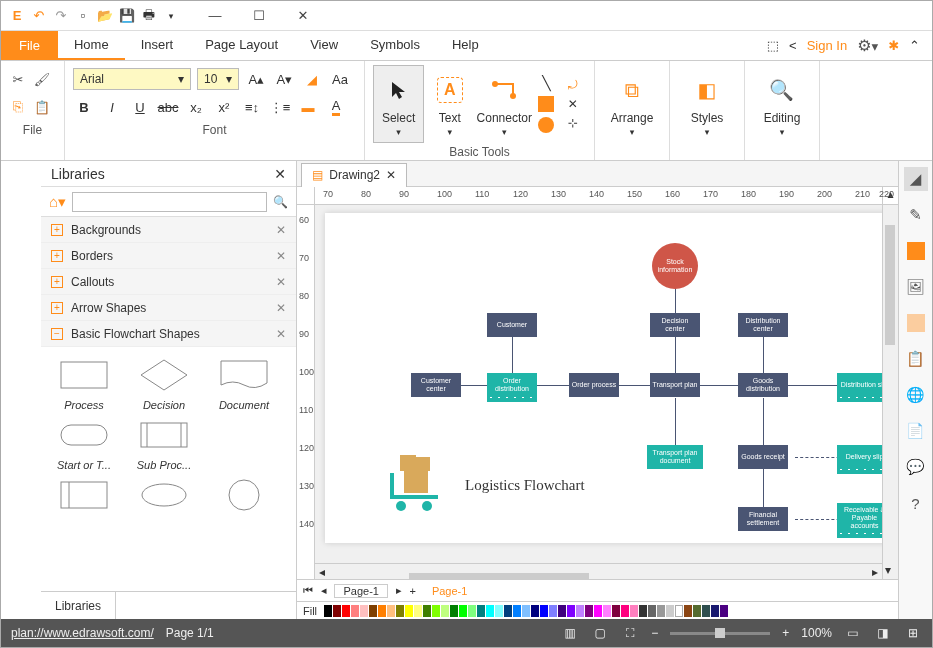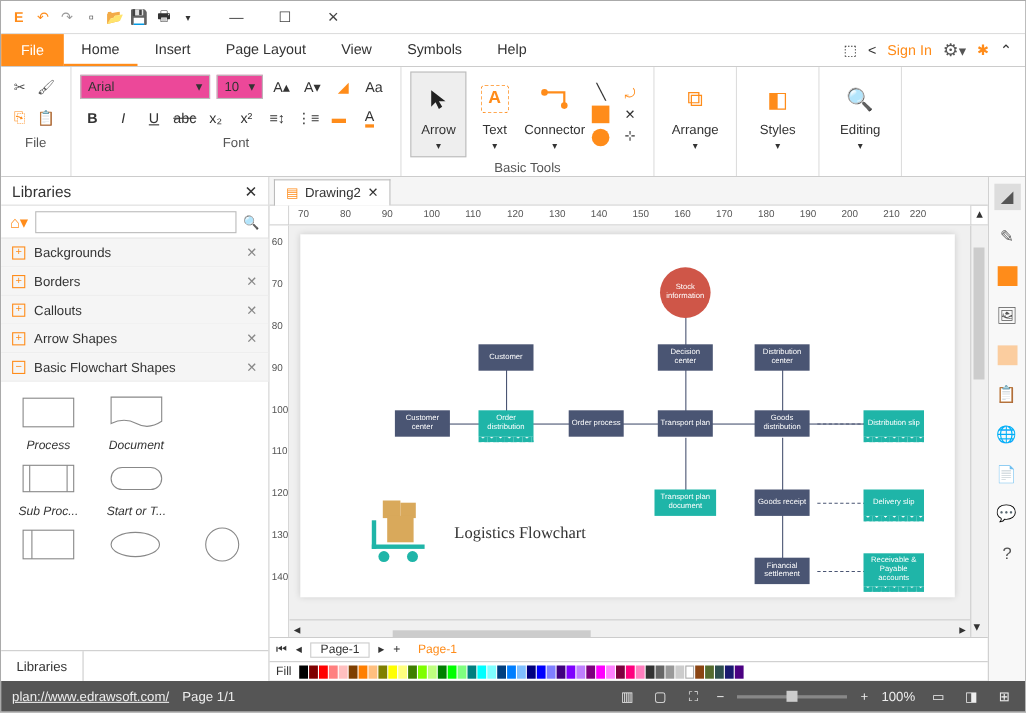--- a/index.html
+++ b/index.html
@@ -29,29 +29,29 @@
 .group .row { display: flex; align-items: center; gap: 6px; height: 28px; }
 .group .lbl { text-align: center; padding: 2px 0; font-size: 12px; color: #555; }
 .bigbtn { display: flex; flex-direction: column; align-items: center; justify-content: center; width: 58px; height: 78px; gap: 2px; }
 .bigbtn .icbox { width: 38px; height: 38px; display: flex; align-items: center; justify-content: center; font-size: 20px; border: 1px solid transparent; }
 .bigbtn.sel { background: #eee; border: 1px solid #bbb; }
 .txtA{width:26px;height:26px;border:1px dashed #ff8c1a;display:flex;align-items:center;justify-content:center;color:#ff8c1a;font-weight:bold;border-radius:4px;font-size:16px;}
 .shape-col{display:flex;flex-direction:column;gap:5px;align-items:center;justify-content:center;height:78px;width:30px;}
 .sq{width:16px;height:16px;background:#ff8c1a;}
 .circ{width:16px;height:16px;background:#ff8c1a;border-radius:50%;}
 .smic{width:18px;height:18px;display:flex;align-items:center;justify-content:center;color:#555;font-size:13px;}
-.fontsel{border:1px solid #bbb;height:22px;padding:0 6px;display:flex;align-items:center;background:#ec4899;font-size:12px;}
+.fontsel{border:1px solid #bbb;height:22px;padding:0 6px;display:flex;align-items:center;background:#fef9c3;font-size:12px;}
 .fontsel.wide{width:118px;justify-content:space-between;}
 .fontsel.num{width:42px;justify-content:space-between;}
 .fb{width:22px;height:22px;display:flex;align-items:center;justify-content:center;font-size:13px;color:#333;}
 .fb b{font-weight:bold;}
 
 
 .body { display: flex; height: 458px; }
-.libpanel { width: 244px; border-right: 1px solid #ccc; display: flex; flex-direction: column; background: #fff; }
+.libpanel { width: 296px; border-right: 1px solid #ccc; display: flex; flex-direction: column; background: #fff; padding-left: 40px; }
 .libpanel .hd { height: 26px; display: flex; align-items: center; justify-content: space-between; padding: 0 10px; font-size: 14px; border-bottom: 1px solid #ddd; }
 .libpanel .search { height: 30px; display: flex; align-items: center; gap: 6px; padding: 0 8px; border-bottom: 1px solid #ddd; }
 .libpanel .search .home{color:#ff8c1a;font-size:15px;}
 .libpanel .search input { flex: 1; height: 20px; border: 1px solid #bbb; padding: 0 4px; font-size: 11px; }
 .cat { height: 26px; display: flex; align-items: center; gap: 8px; padding: 0 10px; border-bottom: 1px solid #eee; background: #f5f5f5; }
 .cat .pm{width:12px;height:12px;border:1px solid #ff8c1a;display:flex;align-items:center;justify-content:center;color:#ff8c1a;font-size:10px;line-height:1;}
 .cat .x{margin-left:auto;color:#888;}
 .shapes { flex: 1; padding: 8px; overflow: hidden; }
 .shaperow{display:flex;gap:10px;margin-bottom:4px;font-style:italic;}
 .scell{width:70px;display:flex;flex-direction:column;align-items:center;gap:4px;}
@@ -208,21 +208,21 @@
     <div class="lbl">Font</div>
   </div>
   <div class="group" style="width:230px;">
     <div style="display:flex;height:78px;">
       <div class="bigbtn sel">
         <div class="icbox">
             <svg width="22" height="22">
               <path d="M4 3 L4 18 L8 14 L11 20 L14 18 L11 13 L17 13 Z" fill="#222"></path>
             </svg>
           </div>
-        <span>Arrow</span>
+        <span>Select</span>
           <span style="font-size:9px;">▾</span>
       </div>
       <div class="bigbtn">
         <div class="icbox">
             <div class="txtA">A</div>
           </div>
         <span>Text</span>
           <span style="font-size:9px;">▾</span>
       </div>
       <div class="bigbtn" style="width:66px;">
@@ -314,45 +314,53 @@
         <div class="scell">
             <div class="pv">
               <svg width="50" height="30">
                 <rect x="2" y="2" width="46" height="26" fill="#fff" stroke="#888"></rect>
               </svg>
             </div>
             <div class="nm">Process</div>
           </div>
         <div class="scell">
             <div class="pv">
+              <svg width="50" height="34">
+                <polygon points="25,2 48,17 25,32 2,17" fill="#fff" stroke="#888"></polygon>
+              </svg>
+            </div>
+            <div class="nm">Decision</div>
+          </div>
+        <div class="scell">
+            <div class="pv">
               <svg width="50" height="32">
                 <path d="M2 2 H48 V24 Q36 32 25 26 Q14 20 2 26 Z" fill="#fff" stroke="#888"></path>
               </svg>
             </div>
             <div class="nm">Document</div>
           </div>
       </div>
       <div class="shaperow">
+        <div class="scell">
+            <div class="pv">
+              <svg width="50" height="24">
+                <rect x="2" y="2" width="46" height="20" rx="10" fill="#fff" stroke="#888"></rect>
+              </svg>
+            </div>
+            <div class="nm">Start or T...</div>
+          </div>
         <div class="scell">
             <div class="pv">
               <svg width="50" height="28">
                 <rect x="2" y="2" width="46" height="24" fill="#fff" stroke="#888"></rect>
                 <line x1="8" y1="2" x2="8" y2="26" stroke="#888"></line>
                 <line x1="42" y1="2" x2="42" y2="26" stroke="#888"></line>
               </svg>
             </div>
             <div class="nm">Sub Proc...</div>
-          </div>
-        <div class="scell">
-            <div class="pv">
-              <svg width="50" height="24">
-                <rect x="2" y="2" width="46" height="20" rx="10" fill="#fff" stroke="#888"></rect>
-              </svg>
-            </div>
-            <div class="nm">Start or T...</div>
           </div>
       </div>
       <div class="shaperow">
         <div class="scell">
             <div class="pv">
               <svg width="50" height="30">
                 <rect x="2" y="2" width="46" height="26" fill="#fff" stroke="#888"></rect>
                 <line x1="10" y1="2" x2="10" y2="28" stroke="#888"></line>
               </svg>
             </div>

